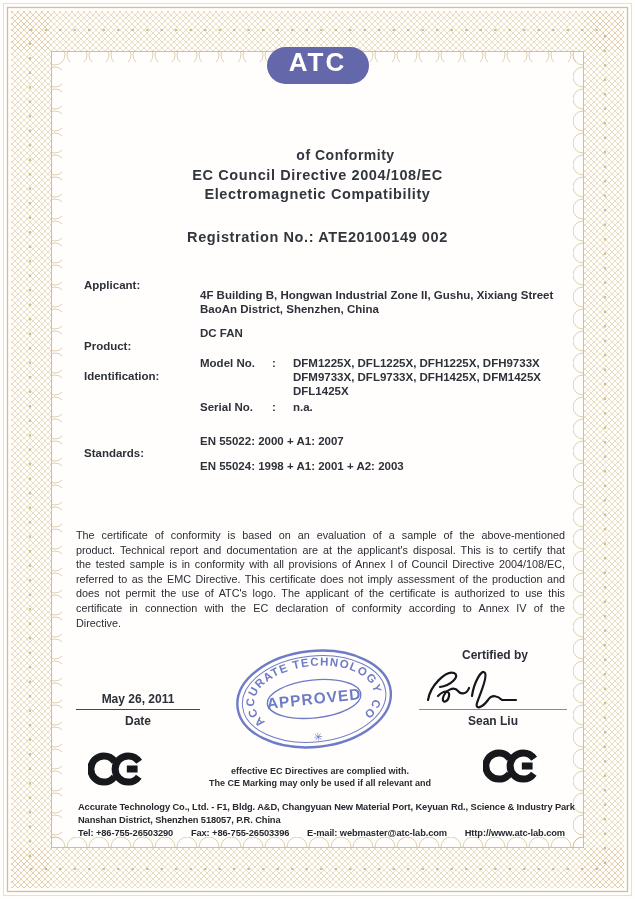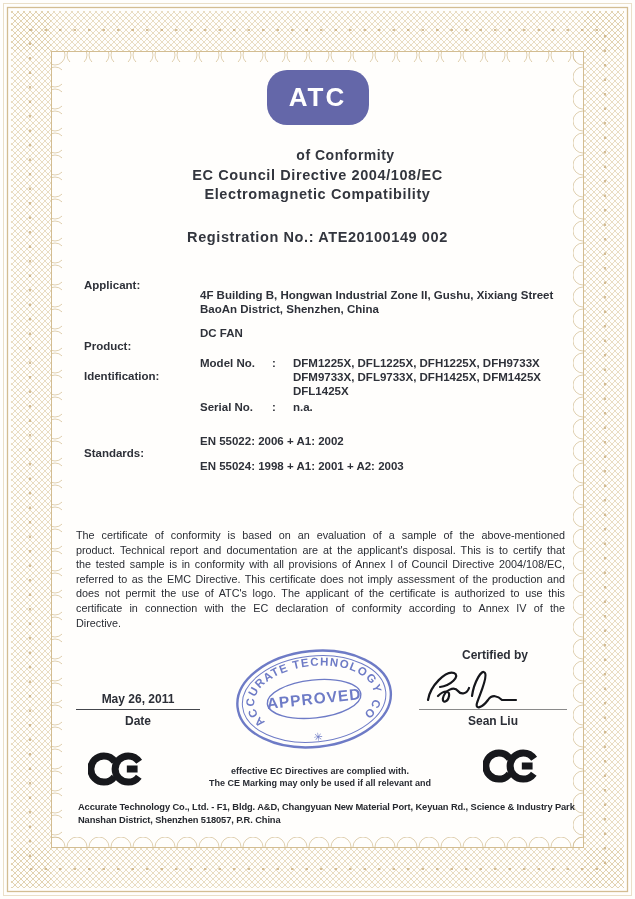--- a/index.html
+++ b/index.html
@@ -12,23 +12,23 @@
   html,body{margin:0;padding:0;background:#ffffff;}
   .page{
     position:relative;width:635px;height:899px;background:#fffefc;overflow:hidden;
     font-family:"Liberation Sans",sans-serif;color:var(--ink);
   }
   .frame{position:absolute;left:0;top:0;}
   .frame .net-line{stroke:var(--border-tan);}
   .frame .edge-line{stroke:var(--border-tan-dark);}
   .frame .scal-circ{stroke:var(--border-tan-dark);}
   .logo{
-    position:absolute;top:70px;left:50%;transform:translateX(-50%);
-    width:102px;height:55px;border-radius:20px;background:var(--logo-blue);
-    display:flex;align-items:center;justify-content:center;
+    position:absolute;top:47px;left:50%;transform:translateX(-50%);
+    width:102px;height:37px;border-radius:20px;background:var(--logo-blue);
+    display:flex;justify-content:center;
   }
   .logo span{color:#fff;font-weight:bold;font-size:26px;letter-spacing:2px;}
   .title{
     position:absolute;top:106px;left:0;width:100%;text-align:center;
     font-size:27px;font-weight:bold;letter-spacing:7px;color:#383c46;
   }
   .h-bold{position:absolute;left:0;width:100%;text-align:center;font-weight:bold;color:#33363e;}
   .subtitle{top:147px;font-size:14px;letter-spacing:.5px;padding-left:28px;}
   .dir1{top:167px;font-size:14.5px;letter-spacing:.6px;}
   .dir2{top:186px;font-size:14.5px;letter-spacing:.6px;}
@@ -121,21 +121,21 @@
   <span class="val c-val" style="top:357px">Model No.</span>
   <span class="val c-colon" style="top:357px">:</span>
   <span class="val c-model" style="top:357px">DFM1225X, DFL1225X, DFH1225X, DFH9733X</span>
   <span class="val c-model" style="top:371px">DFM9733X, DFL9733X, DFH1425X, DFM1425X</span>
   <span class="val c-model" style="top:385px">DFL1425X</span>
   <span class="val c-val" style="top:401px">Serial No.</span>
   <span class="val c-colon" style="top:401px">:</span>
   <span class="val c-model" style="top:401px">n.a.</span>
 
   <span class="lbl c-label" style="top:434px">Standards:</span>
-  <span class="val c-val" style="top:435px">EN 55022: 2006 + A1: 2002</span>
+  <span class="val c-val" style="top:435px">EN 55022: 2000 + A1: 2007</span>
   <span class="val c-val" style="top:460px">EN 55024: 1998 + A1: 2001 + A2: 2003</span>
 
   <div class="body-par">The certificate of conformity is based on an evaluation of a sample of the above-mentioned product. Technical report and documentation are at the applicant's disposal. This is to certify that the tested sample is in conformity with all provisions of Annex I of Council Directive 2004/108/EC, referred to as the EMC Directive. This certificate does not imply assessment of the production and does not permit the use of ATC's logo. The applicant of the certificate is authorized to use this certificate in connection with the EC declaration of conformity according to Annex IV of the Directive.</div>
 
   <div class="certified">Certified by</div>
 
   <svg class="stamp" width="168" height="106" viewBox="0 0 168 106">
     <ellipse class="ring" cx="84" cy="54" rx="77" ry="48" stroke-width="2.4"></ellipse>
     <ellipse class="ring" cx="84" cy="54" rx="72" ry="43" stroke-width="1"></ellipse>
     <ellipse class="ring" cx="84" cy="54" rx="47" ry="19" stroke-width="1.4"></ellipse>
@@ -171,15 +171,21 @@
   </svg>
 
   <div class="ce-note">
     <div>effective EC Directives are complied with.</div>
     <div>The CE Marking may only be used if all relevant and</div>
   </div>
 
   <div class="footer">
     <div class="addr">Accurate Technology Co., Ltd. - F1, Bldg. A&amp;D, Changyuan New Material Port, Keyuan Rd., Science &amp; Industry Park</div>
     <div class="addr">Nanshan District, Shenzhen 518057, P.R. China</div>
+    <div class="contacts">
+      <span>Tel: +86-755-26503290</span>
+      <span>Fax: +86-755-26503396</span>
+      <span>E-mail: webmaster@atc-lab.com</span>
+      <span>Http://www.atc-lab.com</span>
+    </div>
   </div>
 
 </div>
 
 </body></html>

